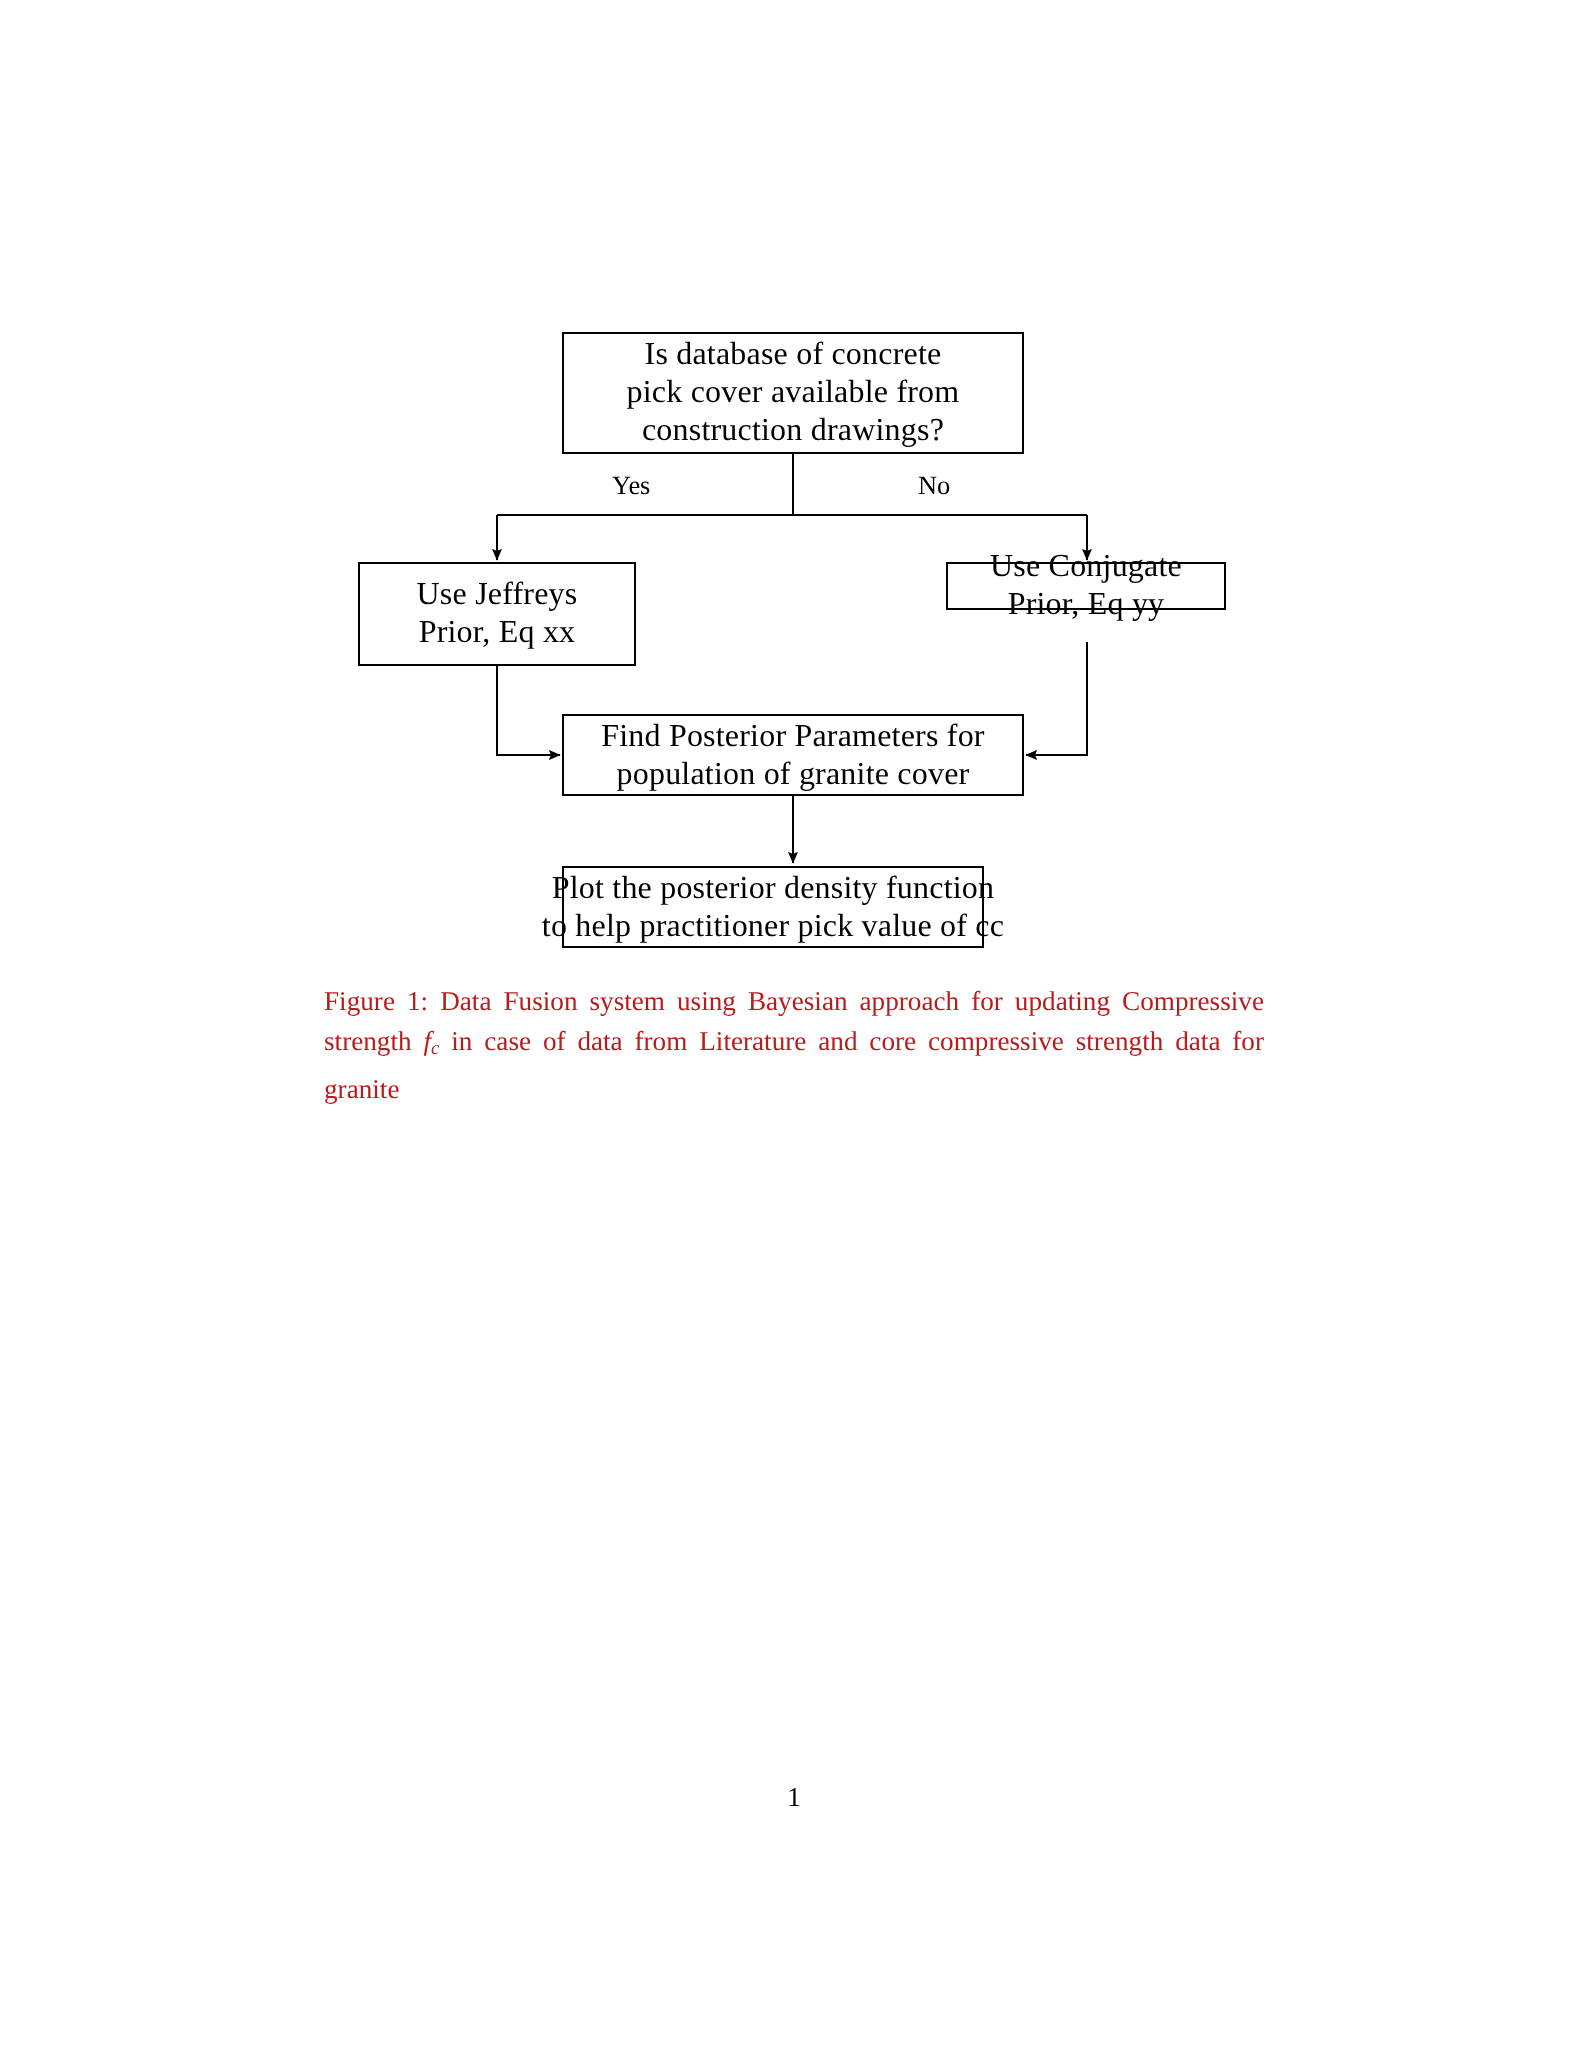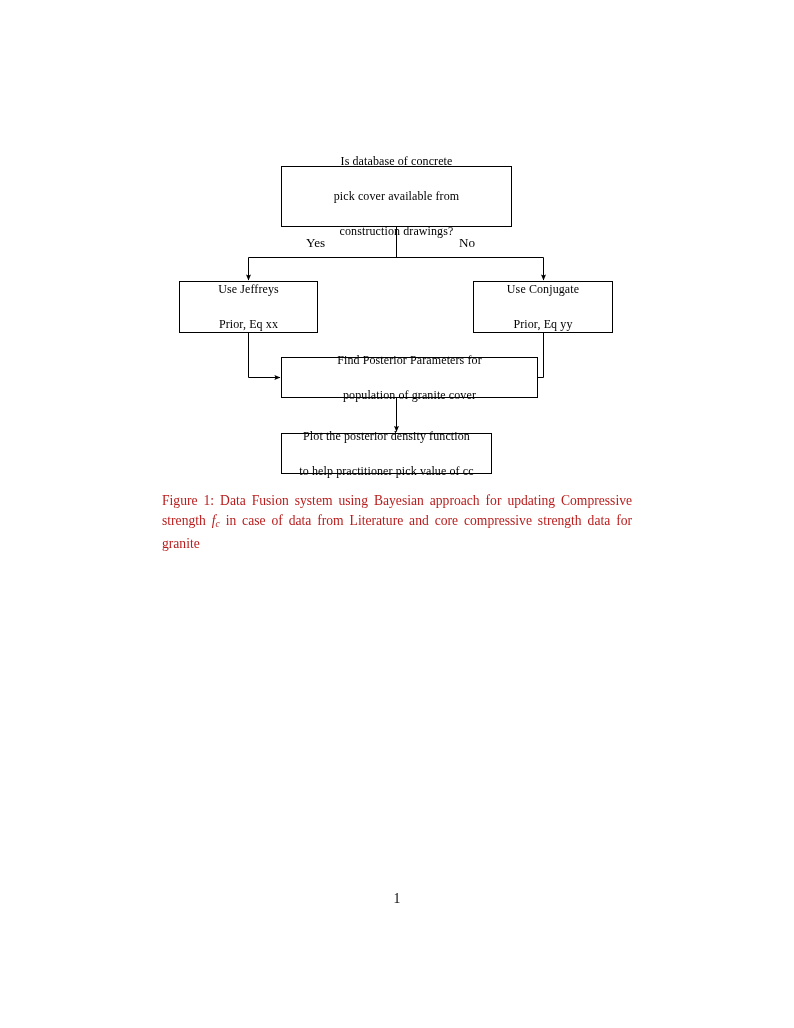--- a/index.html
+++ b/index.html
@@ -30,50 +30,49 @@
   .node {
     position: absolute;
     box-sizing: border-box;
     border: 1px solid #000000;
     background: #ffffff;
     display: flex;
     flex-direction: column;
     align-items: center;
     justify-content: center;
     text-align: center;
-    font-size: 12px;
+    font-size: 16px;
     line-height: 19px;
     letter-spacing: 0.1px;
     white-space: nowrap;
-    gap: 16px;
   }
   .node .ln { display: block; }
 
   #node-decision {
     left: 281px;
     top: 166px;
     width: 231px;
     height: 61px;
   }
   #node-jeffreys {
     left: 179px;
     top: 281px;
     width: 139px;
     height: 52px;
   }
   #node-conjugate {
     left: 473px;
     top: 281px;
     width: 140px;
-    height: 52px;
+    height: 24px;
   }
   #node-posterior {
     left: 281px;
     top: 357px;
-    width: 257px;
+    width: 231px;
     height: 41px;
   }
   #node-plot {
     left: 281px;
     top: 433px;
     width: 211px;
     height: 41px;
   }
 
   .edge-label {

